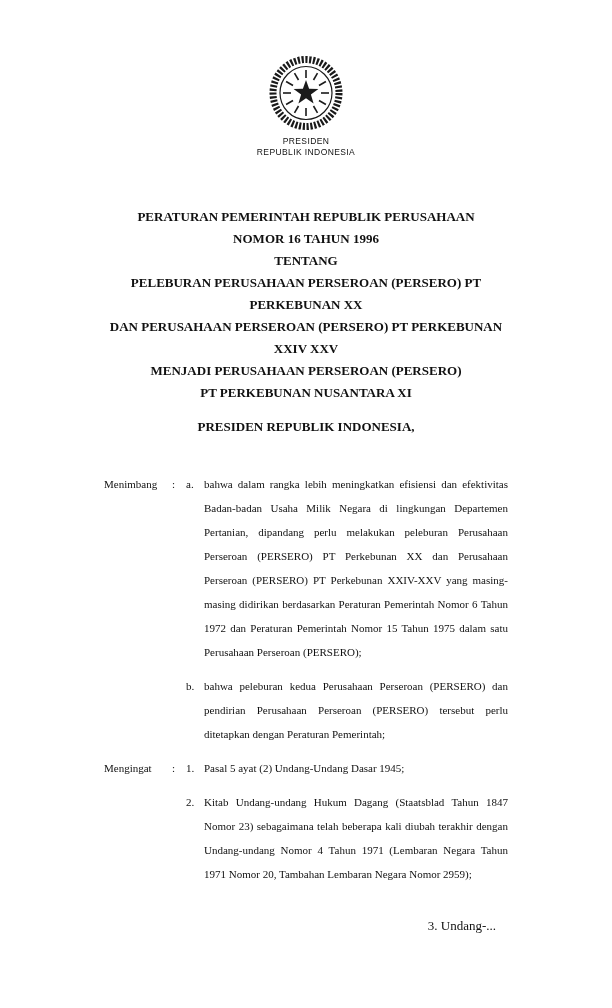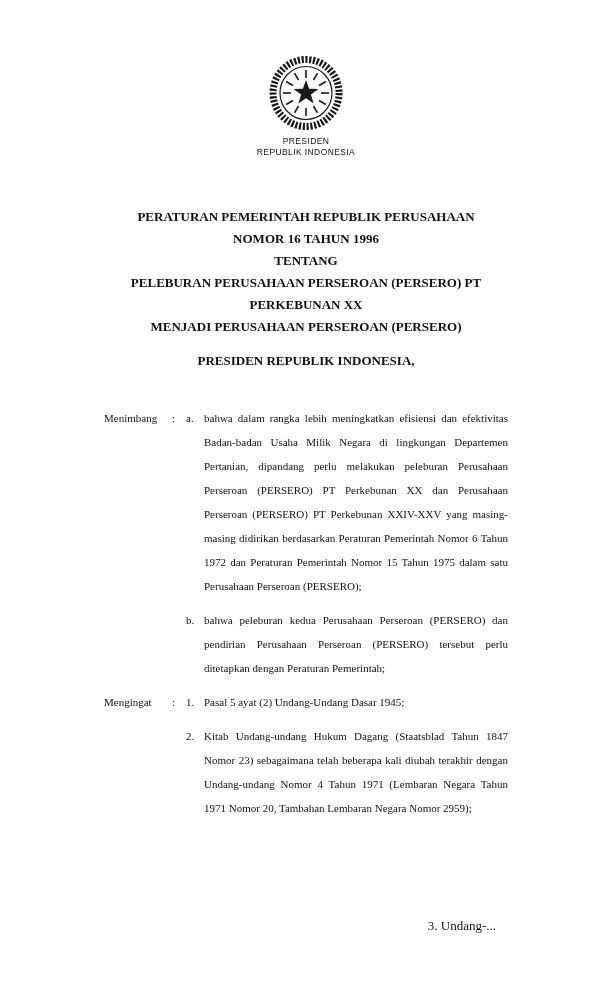--- a/index.html
+++ b/index.html
@@ -88,21 +88,23 @@
     </svg>
     <div class="gov-line">PRESIDEN</div>
     <div class="gov-line">REPUBLIK INDONESIA</div>
   </div>
 
   <div class="title-block">
     <div>PERATURAN PEMERINTAH REPUBLIK PERUSAHAAN</div>
     <div>NOMOR 16 TAHUN 1996</div>
     <div>TENTANG</div>
     <div>PELEBURAN PERUSAHAAN PERSEROAN (PERSERO) PT PERKEBUNAN XX</div>
+    <div>DAN PERUSAHAAN PERSEROAN (PERSERO) PT PERKEBUNAN XXIV XXV</div>
     <div>MENJADI PERUSAHAAN PERSEROAN (PERSERO)</div>
+    <div>PT PERKEBUNAN NUSANTARA XI</div>
   </div>
 
   <div class="salutation">PRESIDEN REPUBLIK INDONESIA,</div>
 
   <div class="body-block">
 
     <div class="row">
       <div class="section-label">Menimbang</div>
       <div class="colon-cell">:</div>
       <div class="marker-cell">a.</div>

